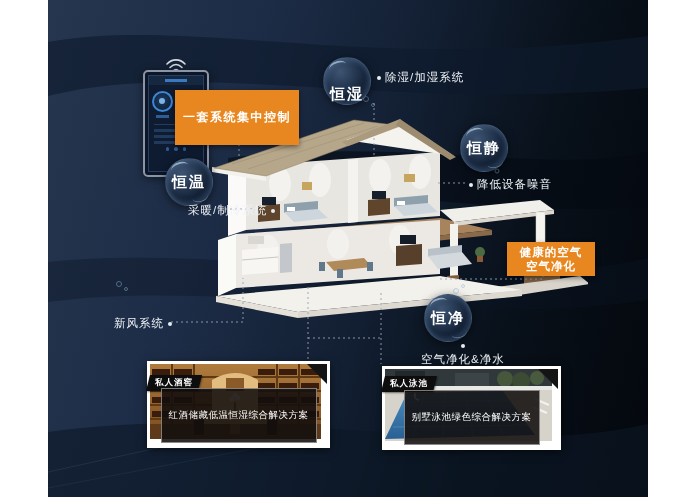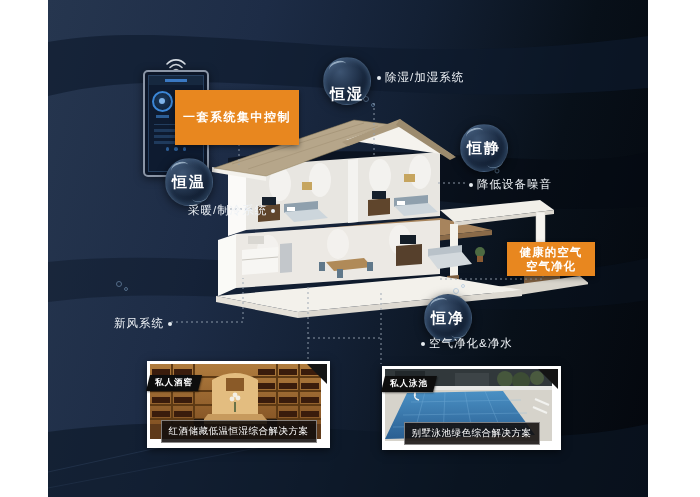--- a/index.html
+++ b/index.html
@@ -50,21 +50,21 @@
   .dots i{width:3.5px;height:3.5px;border-radius:50%;background:#2c5d94;}
 
   
   .photo{position:absolute;background:#fff;padding:3px;box-shadow:0 2px 8px rgba(0,0,0,.55);}
   .photo .scene{position:relative;overflow:hidden;display:block;}
   .photo .tag{position:absolute;left:1px;background:#0d0d0d;color:#fff;font-size:8.5px;font-weight:bold;
         letter-spacing:1px;padding:2px 7px;transform:skewX(-14deg);box-shadow:1px 1px 2px rgba(0,0,0,.5);}
   .photo .tag span{display:inline-block;transform:skewX(14deg);}
   .photo .caption{position:absolute;left:50%;transform:translateX(-50%);bottom:5px;
         background:rgba(18,14,12,.88);border:1px solid rgba(255,255,255,.45);
-        color:#fff;font-size:9.5px;letter-spacing:.5px;padding:4px 7px;white-space:nowrap;}
+        color:#fff;font-size:9.5px;letter-spacing:.5px;padding:20px 7px;white-space:nowrap;}
   .ribbon{position:absolute;right:3px;top:3px;width:0;height:0;
         border-left:20px solid transparent;border-top:20px solid #141414;}
 </style>
 </head>
 <body>
 
 <div class="page">
   <div class="canvas">
 
     <svg class="layer" viewBox="0 0 600 497">
@@ -243,21 +243,21 @@
       <span>降低设备噪音</span>
     </div>
     <div class="anno" style="left:100px;top:203px;margin-left:40px;">
       <span>采暖/制冷系统</span>
       <span class="dot"></span>
     </div>
     <div class="anno" style="left:66px;top:316px;">
       <span>新风系统</span>
       <span class="dot"></span>
     </div>
-    <div class="anno" style="left:373px;top:336px;">
+    <div class="anno" style="left:373px;top:344px;flex-direction:column;">
       <span class="dot"></span>
       <span>空气净化&amp;净水</span>
     </div>
 
     <div class="photo" style="left:99px;top:361px;width:177px;height:81px;">
       <svg class="scene" viewBox="0 0 171 75" style="width:171px;height:75px;">
         <defs>
           <linearGradient id="wg" x1="0" y1="0" x2="0" y2="1">
             <stop offset="0" stop-color="#b07c3e"></stop>
               <stop offset="1" stop-color="#7a4a1e"></stop>

